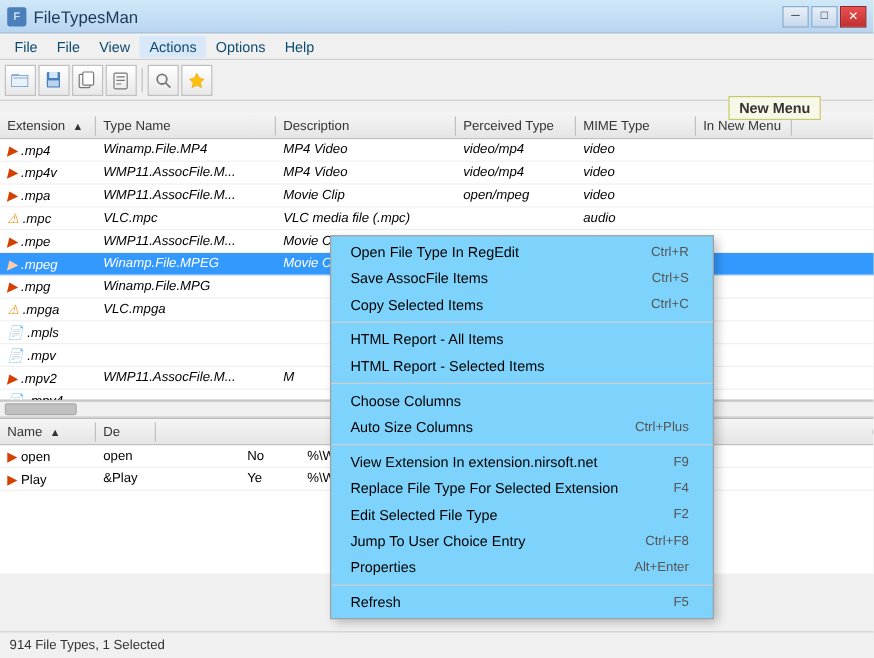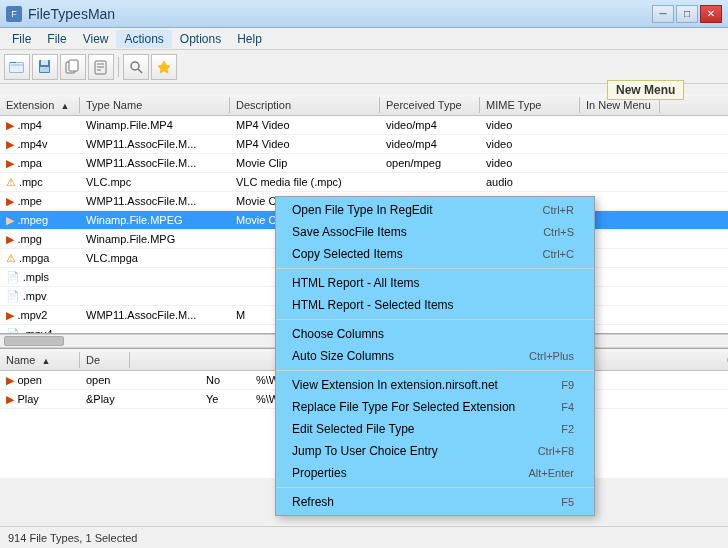--- a/index.html
+++ b/index.html
@@ -141,20 +141,21 @@
       font-size: 11px;
       font-weight: normal;
       color: #333;
       border-right: 1px solid #c0c0c0;
       white-space: nowrap;
       overflow: hidden;
     }
     .table-body {
       overflow-y: auto;
       height: calc(100% - 22px);
+      font-style: italic;
     }
     .table-row {
       display: flex;
       height: 19px;
       align-items: center;
       border-bottom: 1px solid #f0f0f0;
     }
     .table-row.selected {
       background: #3399ff;
       color: white;

